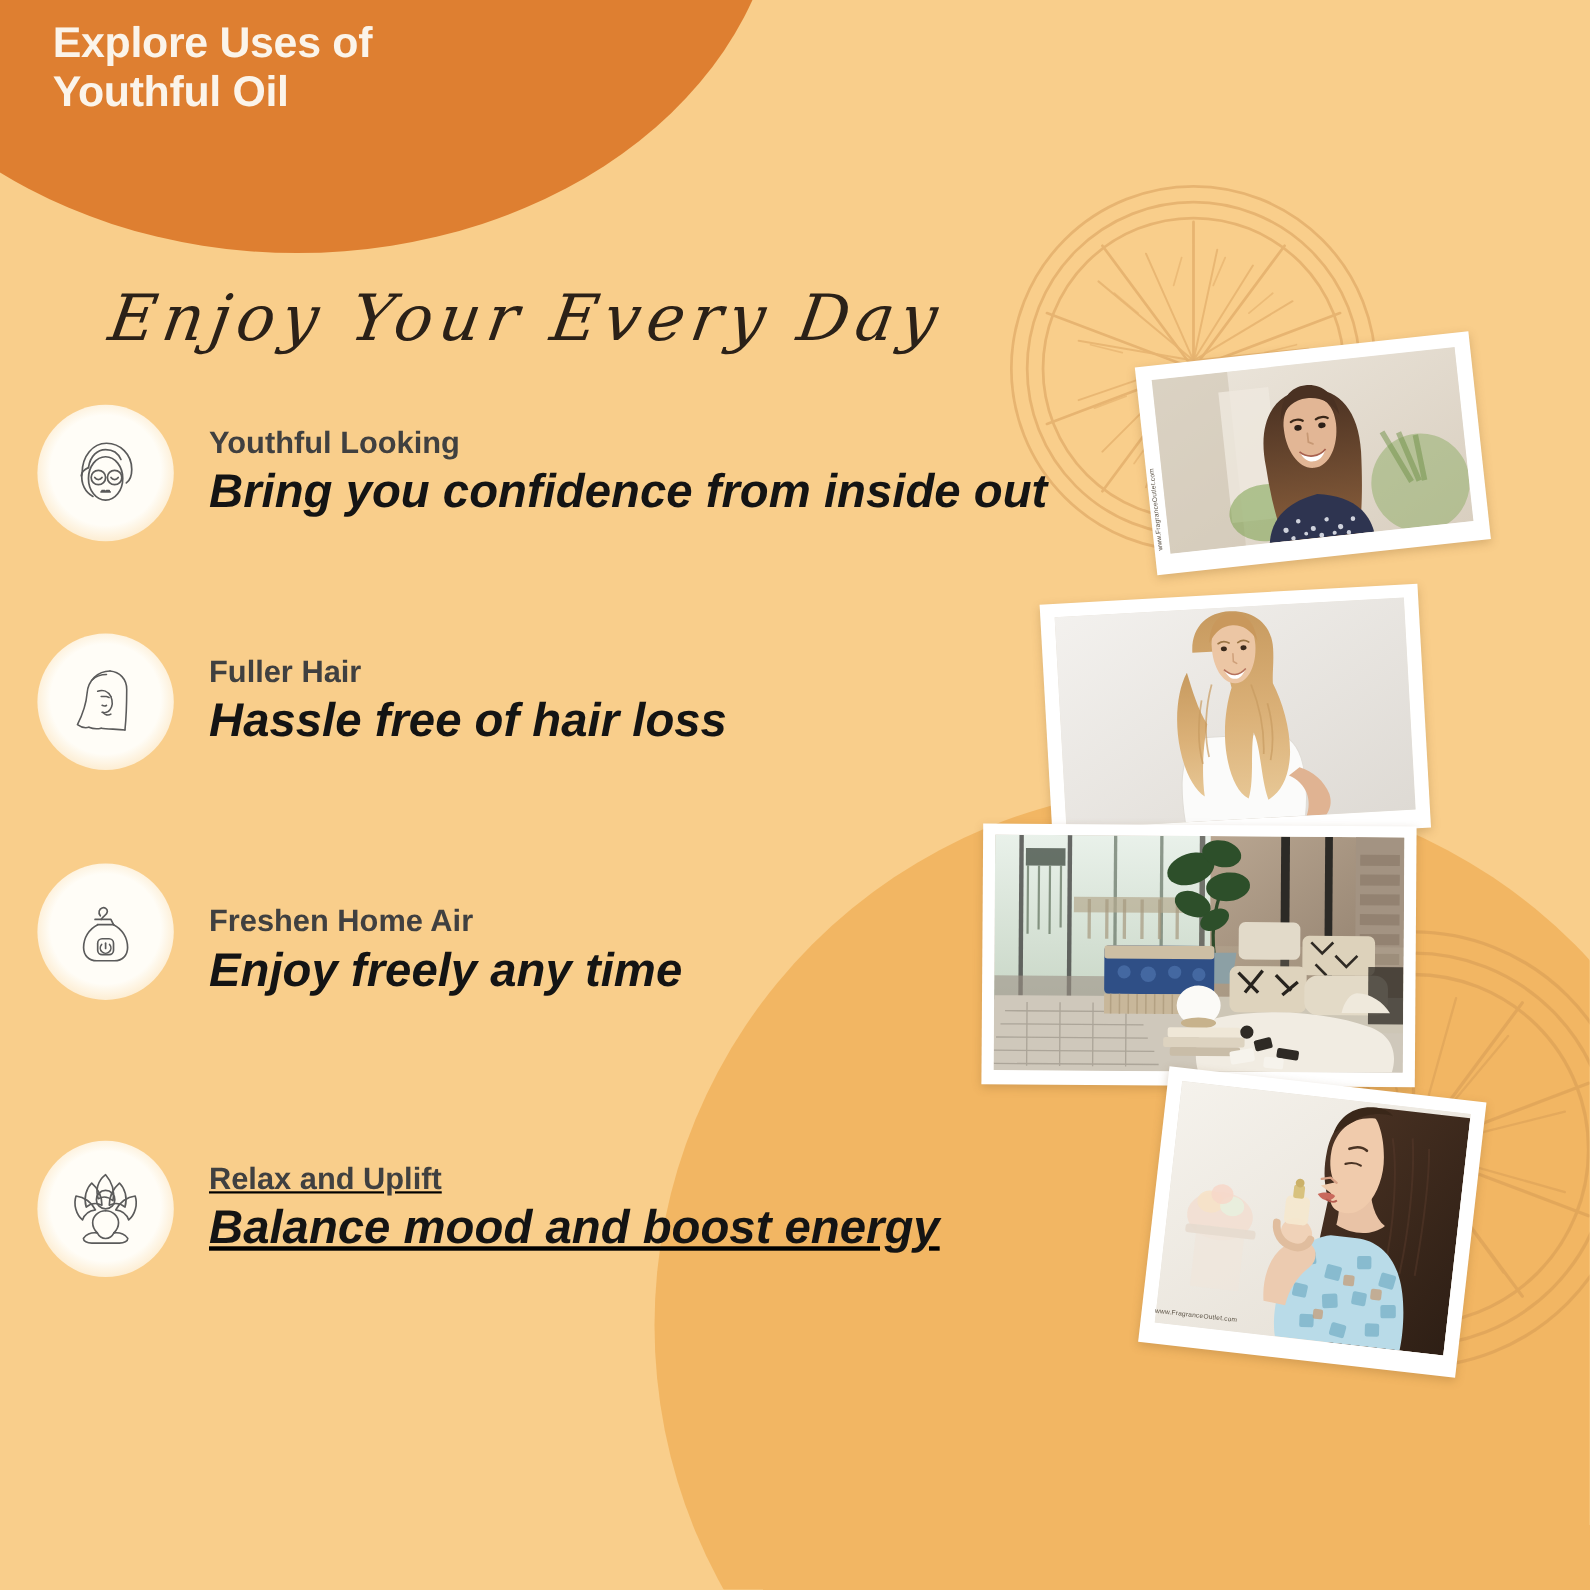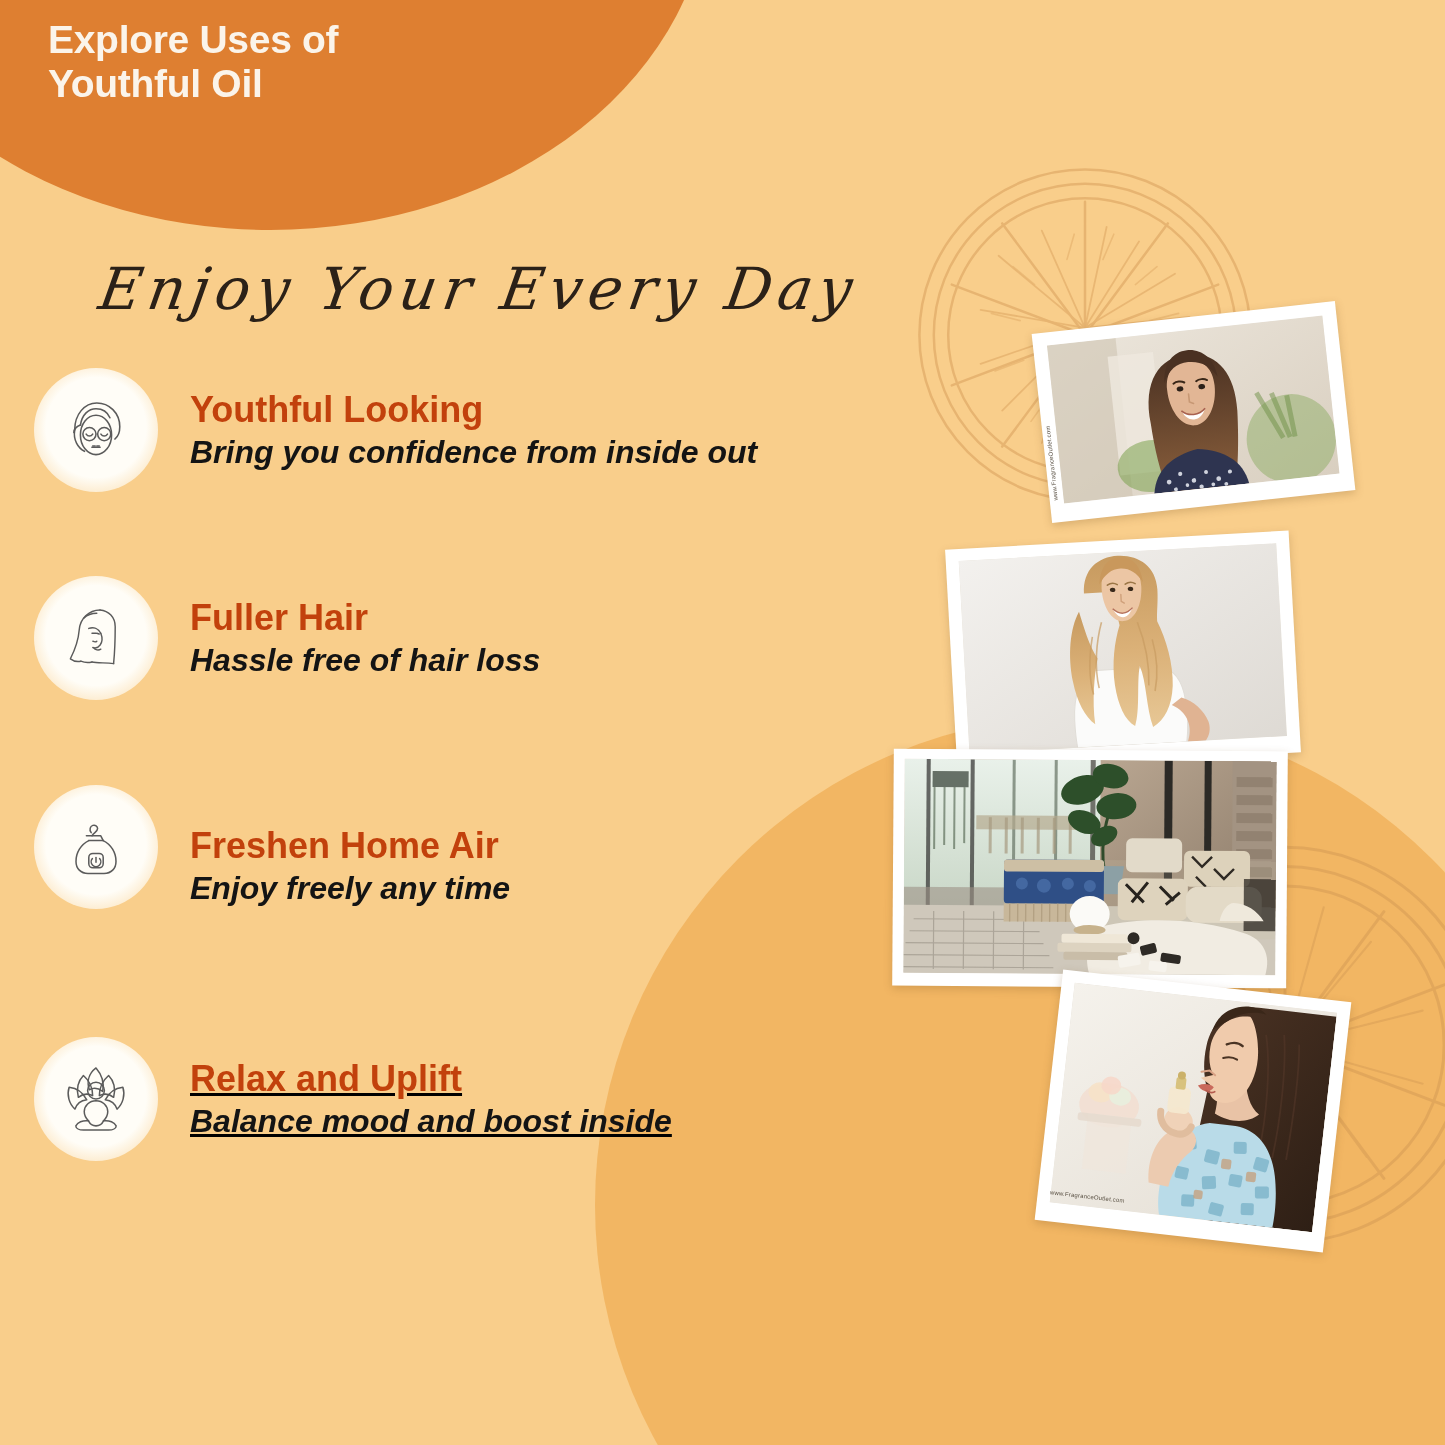--- a/index.html
+++ b/index.html
@@ -74,28 +74,28 @@
     width:124px;height:124px;
     border-radius:50%;
     background:radial-gradient(circle at 50% 48%, #FFFDF7 0%, #FFFDF7 56%, rgba(255,253,247,.55) 78%, rgba(255,253,247,0) 100%);
     display:flex;align-items:center;justify-content:center;
     flex:none;
   }
   .icon-badge svg{display:block;}
 
   .feature-text{margin-left:32px;}
   .feature-title{
-    font-size:36px;
+    font-size:28px;
     font-weight:bold;
-    color:#c2410c;
+    color:#404040;
     line-height:1.2;
     white-space:nowrap;
   }
   .feature-sub{
-    font-size:32px;
+    font-size:43px;
     font-weight:bold;
     font-style:italic;
     color:#141414;
     line-height:1.24;
     margin-top:2px;
     white-space:nowrap;
   }
 
   
   .photo{
@@ -251,21 +251,21 @@
         <path d="M82 36c3 9 0 20-7 26-2-6-7-10-14-11 4-8 12-14 21-15z"></path>
         <circle cx="50" cy="40" r="10"></circle>
         <path d="M50 52c-8 0-14 6-14 13 0 5 2 8 5 11"></path>
         <path d="M50 52c8 0 14 6 14 13 0 5-2 8-5 11"></path>
         <path d="M41 76c-7-1-13 2-15 6 0 3 4 5 9 5h30c5 0 9-2 9-5-2-4-8-7-15-6"></path>
         <path d="M41 76c2 4 5 6 9 6s7-2 9-6"></path>
       </svg>
     </div>
     <div class="feature-text">
       <div class="feature-title">Relax and Uplift</div>
-      <div class="feature-sub">Balance mood and boost inside</div>
+      <div class="feature-sub">Balance mood and boost energy</div>
     </div>
   </div>
 </div>
 
 <div class="photo p1">
   <div class="inner">
     <svg width="100%" height="100%" viewBox="0 0 280 160" preserveAspectRatio="xMidYMid slice">
       <defs>
         <linearGradient id="g1bg" x1="0" y1="0" x2="1" y2="1">
           <stop offset="0" stop-color="#ece6dc"></stop>

